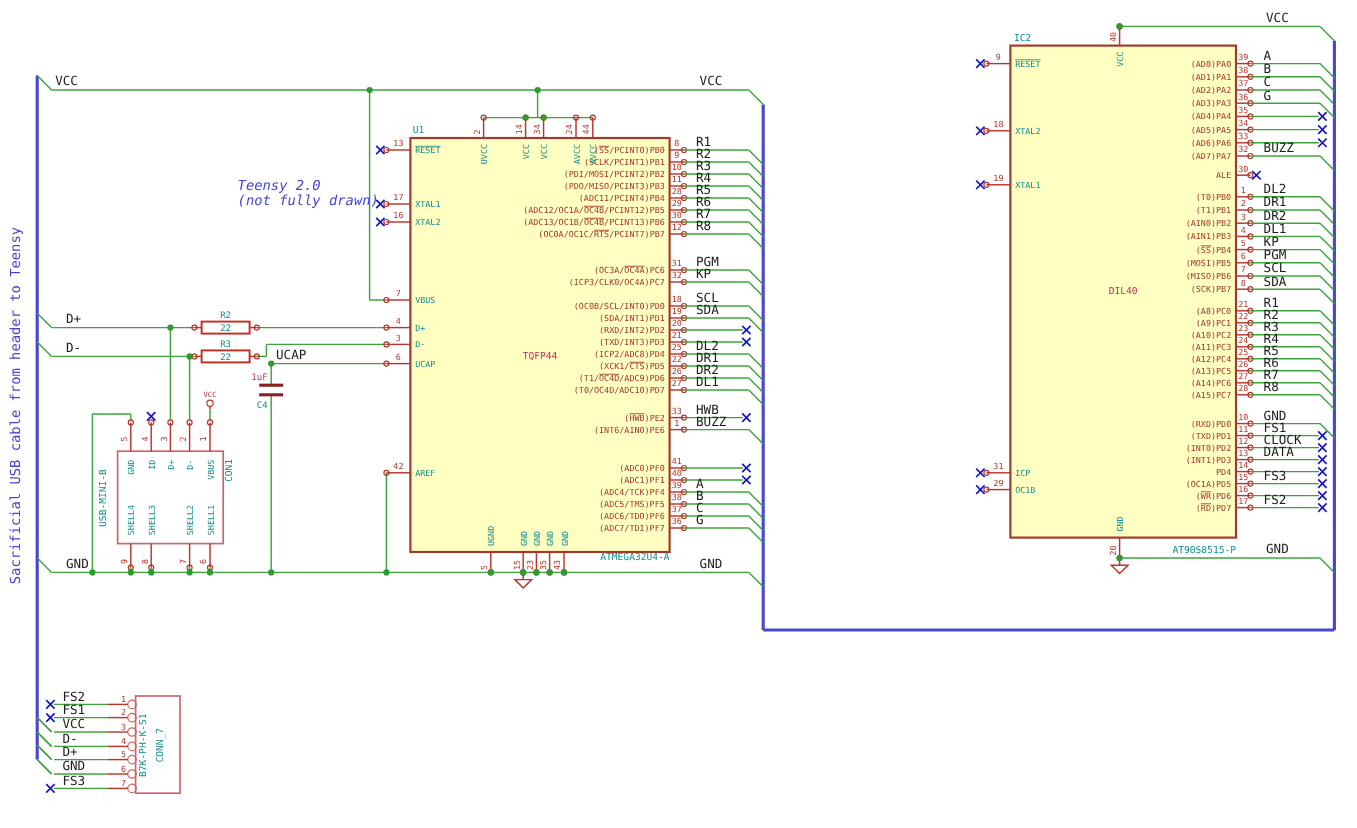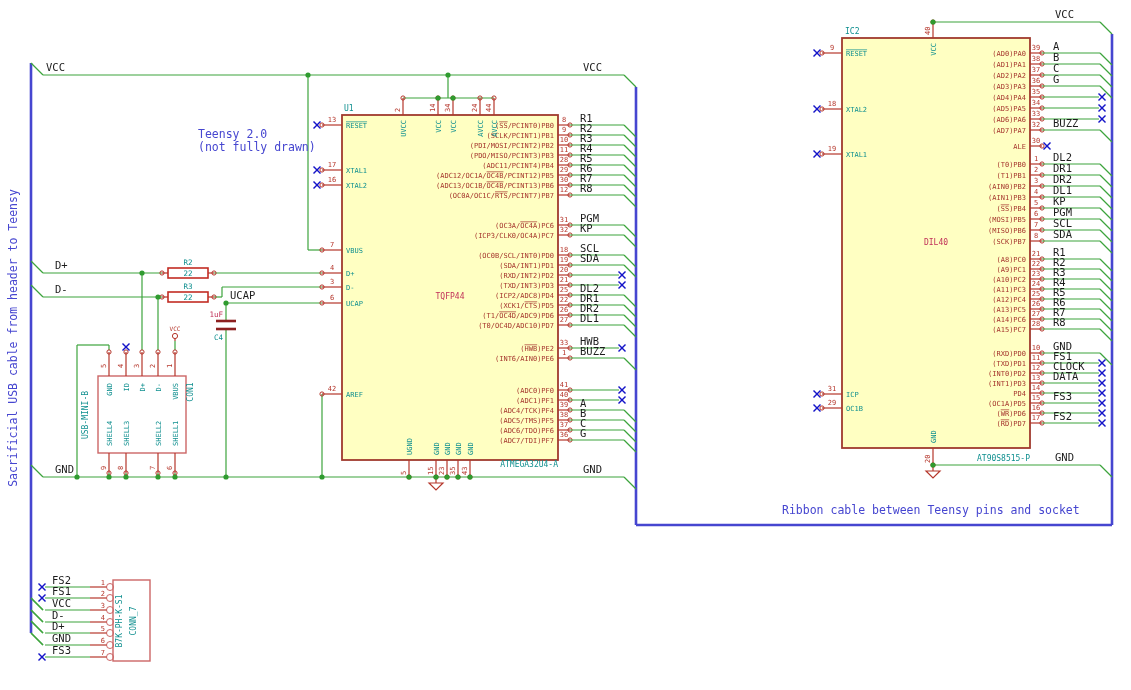--- a/index.html
+++ b/index.html
@@ -1,21 +1,21 @@
 <!DOCTYPE html>
 <html><head>
 <meta charset="utf-8">
 <style>
   html,body{margin:0;padding:0;background:#ffffff;}
   .canvas{position:relative;width:1131px;height:690px;background:#ffffff;overflow:hidden;
           font-family:"DejaVu Sans Mono",monospace;}
   #schx{position:absolute;left:0;top:0;}
   .note{position:absolute;font:11.5px "DejaVu Sans Mono",monospace;color:#4646d0;white-space:nowrap;}
   .note-vert{left:13px;top:338px;transform:translate(-50%,-50%) rotate(-90deg);}
-  .note-teensy{left:198px;top:128px;line-height:13px;}
+  .note-teensy{left:198px;top:148px;line-height:13px;font-style:italic;}
   .note-ribbon{left:782px;top:503px;}
 </style>
 </head>
 <body>
 
 <div class="canvas">
   <svg id="schx" width="1131" height="690" viewBox="0 0 1131 690">
       <line x1="31" y1="63" x2="31" y2="633" stroke="#4646d0" stroke-width="2.6"></line>
       <line x1="636" y1="87" x2="636" y2="525" stroke="#4646d0" stroke-width="2.6"></line>
       <line x1="636" y1="525" x2="1112" y2="525" stroke="#4646d0" stroke-width="2.6"></line>
@@ -742,14 +742,13 @@
       <text x="55" y="293" text-anchor="start" font-size="10.5" fill="#1c1c1c" font-family="DejaVu Sans Mono, monospace"><tspan>D-</tspan></text>
       <text x="55" y="473" text-anchor="start" font-size="10.5" fill="#1c1c1c" font-family="DejaVu Sans Mono, monospace"><tspan>GND</tspan></text>
       <text x="230" y="299" text-anchor="start" font-size="10.5" fill="#1c1c1c" font-family="DejaVu Sans Mono, monospace"><tspan>UCAP</tspan></text>
       <text x="583" y="71" text-anchor="start" font-size="10.5" fill="#1c1c1c" font-family="DejaVu Sans Mono, monospace"><tspan>VCC</tspan></text>
       <text x="583" y="473" text-anchor="start" font-size="10.5" fill="#1c1c1c" font-family="DejaVu Sans Mono, monospace"><tspan>GND</tspan></text>
       <text x="1055" y="18" text-anchor="start" font-size="10.5" fill="#1c1c1c" font-family="DejaVu Sans Mono, monospace"><tspan>VCC</tspan></text>
       <text x="1055" y="461" text-anchor="start" font-size="10.5" fill="#1c1c1c" font-family="DejaVu Sans Mono, monospace"><tspan>GND</tspan></text>
     </svg>
   <div class="note note-vert">Sacrificial USB cable from header to Teensy</div>
   <div class="note note-teensy"><span>Teensy 2.0</span><br><span>(not fully drawn)</span></div>
-  <div class="note note-ribbon">Ribbon cable between Teensy pins and socket</div>
 </div>
 
 </body></html>

